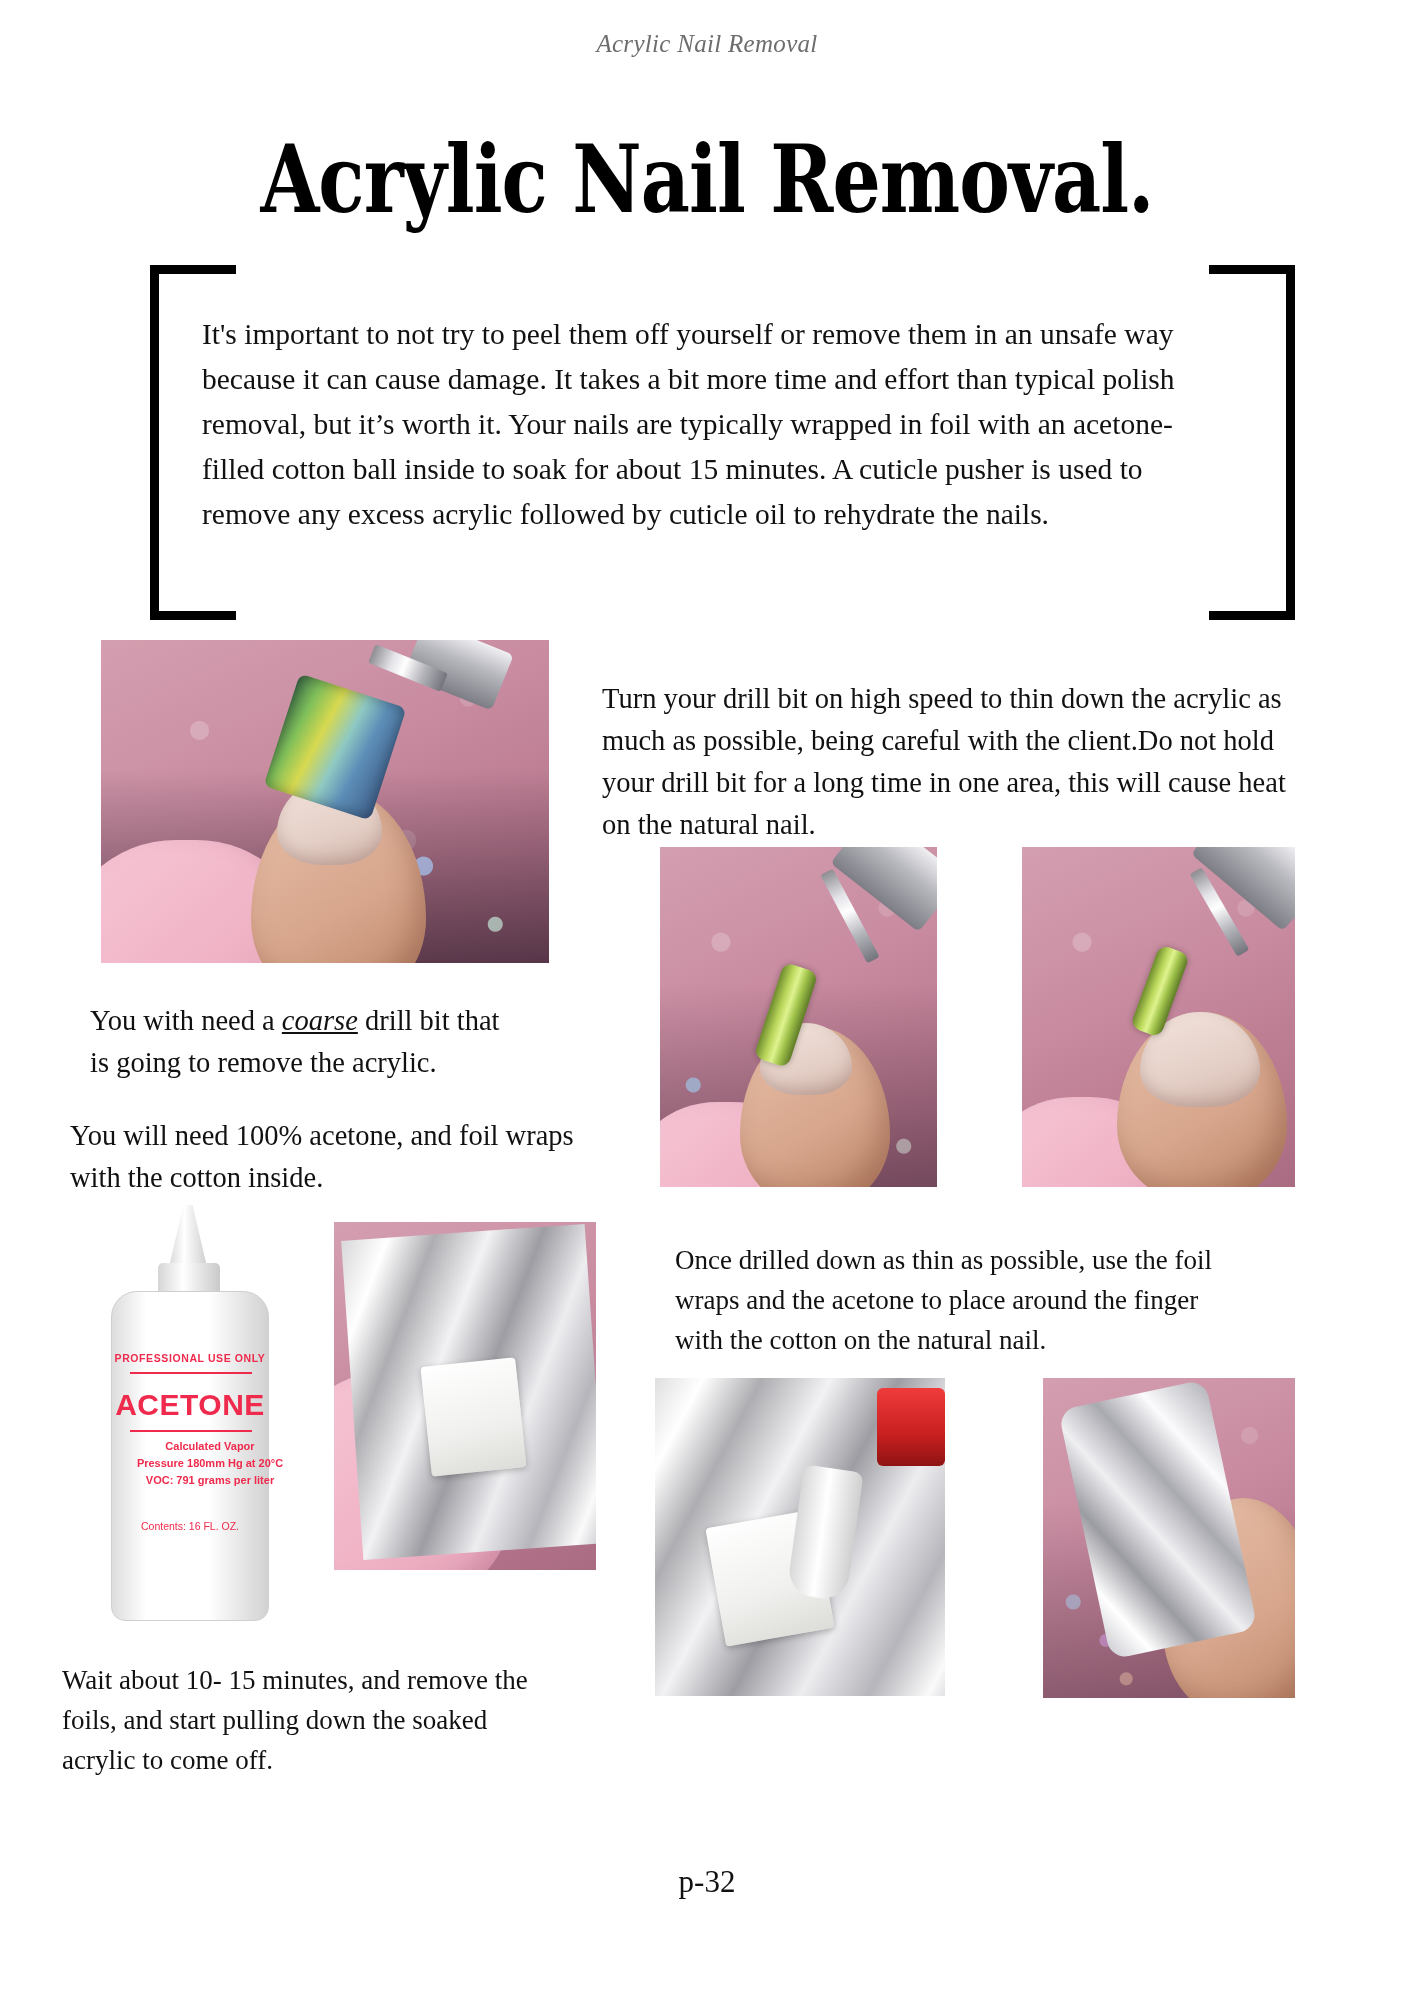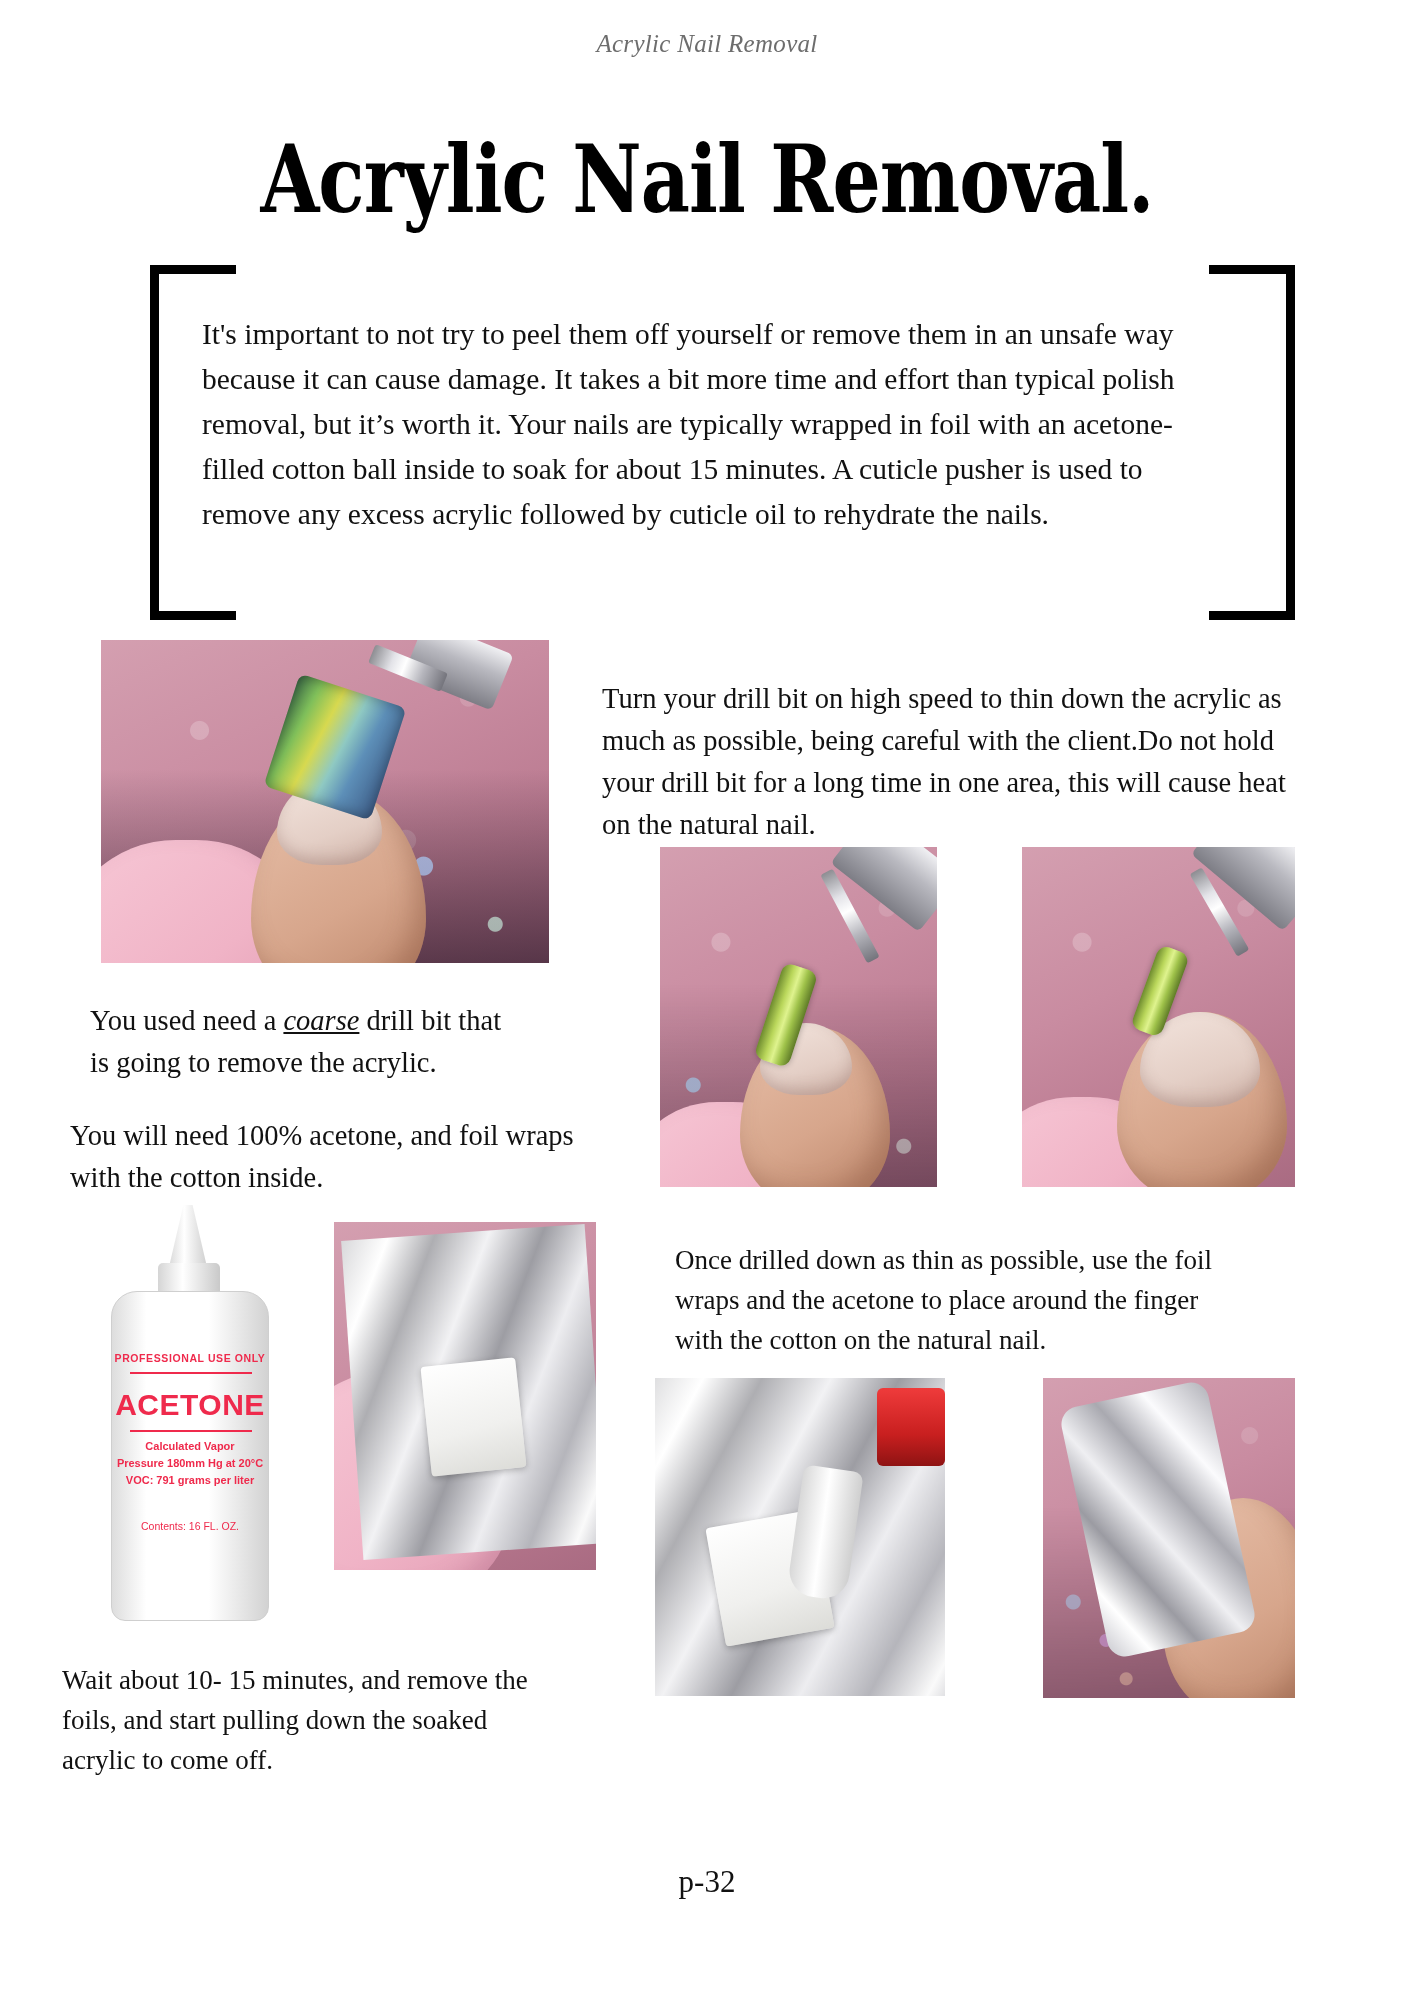--- a/index.html
+++ b/index.html
@@ -260,20 +260,21 @@
   .bottle .label-lines {
     position: absolute;
     left: 0; top: 146px;
     width: 100%;
     text-align: center;
     font-family: "Liberation Sans", sans-serif;
     font-weight: bold;
     font-size: 11px;
     line-height: 17px;
     color: #ef2a4c;
+    padding-left: 20px;
   }
   .bottle .label-contents {
     position: absolute;
     left: 0; top: 228px;
     width: 100%;
     text-align: center;
     font-family: "Liberation Sans", sans-serif;
     font-weight: normal;
     font-size: 10.5px;
     color: #ef2a4c;
@@ -319,21 +320,21 @@
     <div class="inner glitterbg"></div>
     <div class="glove" style="left:-40px; top:200px; width:250px; height:200px;"></div>
     <div class="finger" style="left:150px; top:150px; width:175px; height:215px;"></div>
     <div class="nailplate" style="left:176px; top:140px; width:105px; height:85px;"></div>
     <div class="drill-chuck" style="left:310px; top:-5px; width:95px; height:60px; transform:rotate(22deg);"></div>
     <div class="drill-bit-rainbow" style="left:178px; top:48px; width:112px; height:118px; transform:rotate(18deg);"></div>
     <div class="drill-shaft" style="left:268px; top:18px; width:78px; height:20px; transform:rotate(22deg);"></div>
   </div>
 
   <div class="body-text" style="left:90px; top:1000px; width:420px;">
-    <span>You used need a </span><u><i>coarse</i></u><span> drill bit that is going to remove the acrylic.</span>
+    <span>You with need a </span><u><i>coarse</i></u><span> drill bit that is going to remove the acrylic.</span>
   </div>
 
   <div class="body-text" style="left:602px; top:638px; width:690px;margin-top:40px;">Turn your drill bit on high speed to thin down the acrylic as much as possible, being careful with the client.Do not hold your drill bit for a long time in one area, this will cause heat on the natural nail.</div>
 
   <div class="photo" style="left:660px; top:847px; width:277px; height:340px;">
     <div class="inner pinkbg"></div>
     <div class="inner glitterbg" style="opacity:.65;"></div>
     <div class="glove" style="left:-30px; top:255px; width:190px; height:140px;"></div>
     <div class="finger" style="left:80px; top:180px; width:150px; height:180px;"></div>
     <div class="nailplate" style="left:100px; top:176px; width:92px; height:72px;"></div>

